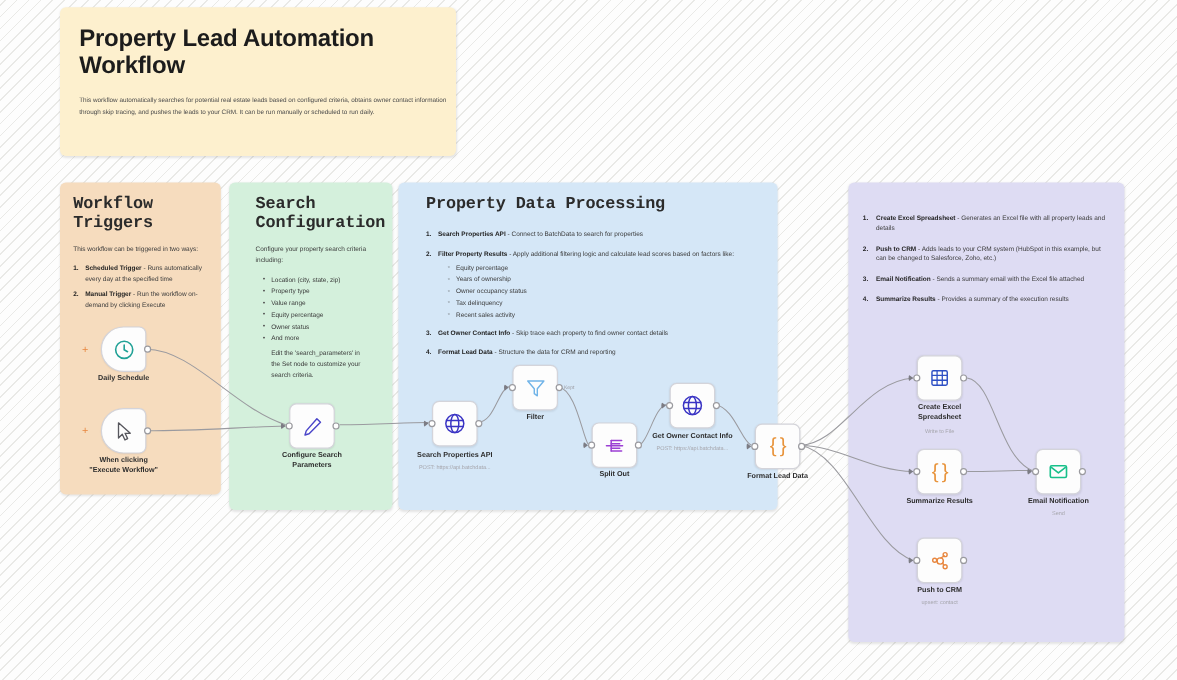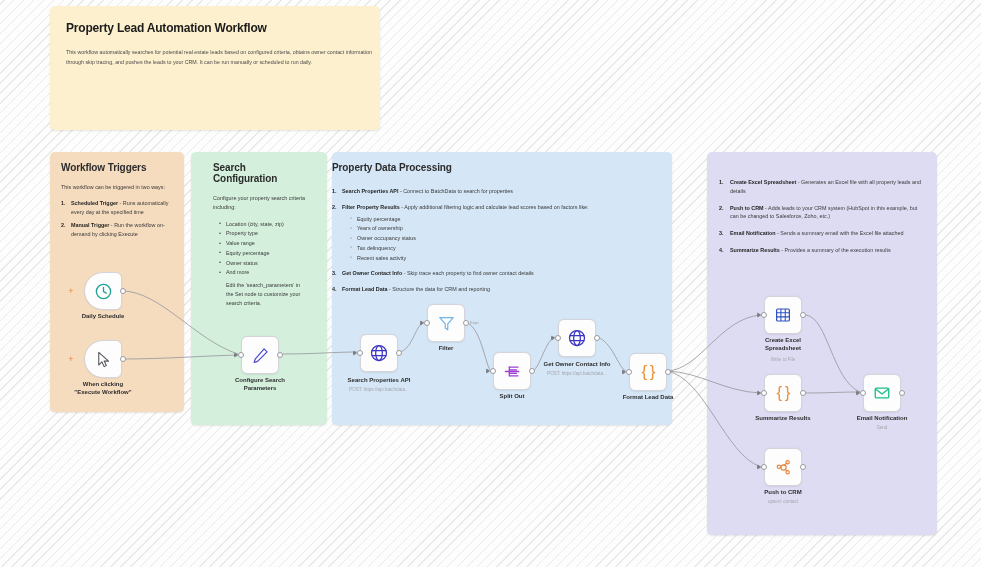--- a/index.html
+++ b/index.html
@@ -20,24 +20,25 @@
     );
   }
 
   
   .sticky {
     position: absolute;
     border-radius: 5px;
     box-shadow: 0 1px 2px rgba(0,0,0,0.10);
   }
   .sticky-title {
-    font-size: 10px;
+    font-size: 14px;
     font-weight: 700;
     color: #2b2b2b;
     letter-spacing: -0.1px;
+    font-family: Liberation Mono, monospace;
   }
   .sticky-body {
     font-size: 5.4px;
     line-height: 1.62;
     color: #3a3a3a;
   }
   .sticky-body b { font-weight: 700; color: #1f1f1f; }
   .sticky-body ul { list-style: none; margin: 3px 0 3px 6px; }
   .sticky-body ul li { position: relative; padding-left: 7px; margin-bottom: 1px; }
   .sticky-body ul li::before {
@@ -52,34 +53,34 @@
     content: counter(n) "."; position: absolute; left: 0; top: 0; font-weight: 700; color: #1f1f1f;
   }
 
   
   #note-header {
     left: 50px; top: 6px; width: 330px; height: 124px;
     background: #fdf0ce;
     padding: 15px 16px 0 16px;
   }
   #note-header .h-title {
-    font-size: 12px; font-weight: 700; color: #1c1c1c; letter-spacing: -0.2px;
+    font-size: 20px; font-weight: 700; color: #1c1c1c; letter-spacing: -0.2px;
   }
   #note-header .h-desc {
     margin-top: 13px; font-size: 5.3px; line-height: 1.85; color: #4a4a4a; width: 312px;
   }
   #note-header .h-steps {
     margin-top: 14px; font-size: 10.2px; font-weight: 700; color: #1c1c1c; line-height: 1.55;
     width: 300px;
   }
 
   
   #note-triggers { left: 50px; top: 152px; width: 134px; height: 260px; background: #f6dcbe; padding: 10px 11px; }
   #note-search   { left: 191px; top: 152px; width: 136px; height: 273px; background: #d4f0dc; padding: 10px 22px; }
-  #note-process  { left: 332px; top: 152px; width: 340px; height: 273px; background: #d5e7f7; padding: 10px 0; }
+  #note-process  { left: 332px; top: 152px; width: 316px; height: 273px; background: #d5e7f7; padding: 10px 23px; }
   #note-output   { left: 707px; top: 152px; width: 230px; height: 383px; background: #dedcf3; padding: 10px 12px; }
 
   #note-triggers .sticky-body,
   #note-search .sticky-body { margin-top: 10px; }
   #note-process .sticky-body { margin-top: 14px; }
   #note-output .sticky-body { margin-top: 16px; }
   #note-process .sticky-body ol > li { margin-bottom: 7px; }
   #note-output .sticky-body ol > li { margin-bottom: 8px; padding-left: 11px; }
   .note-indent { margin: 4px 0 0 13px; }
 

